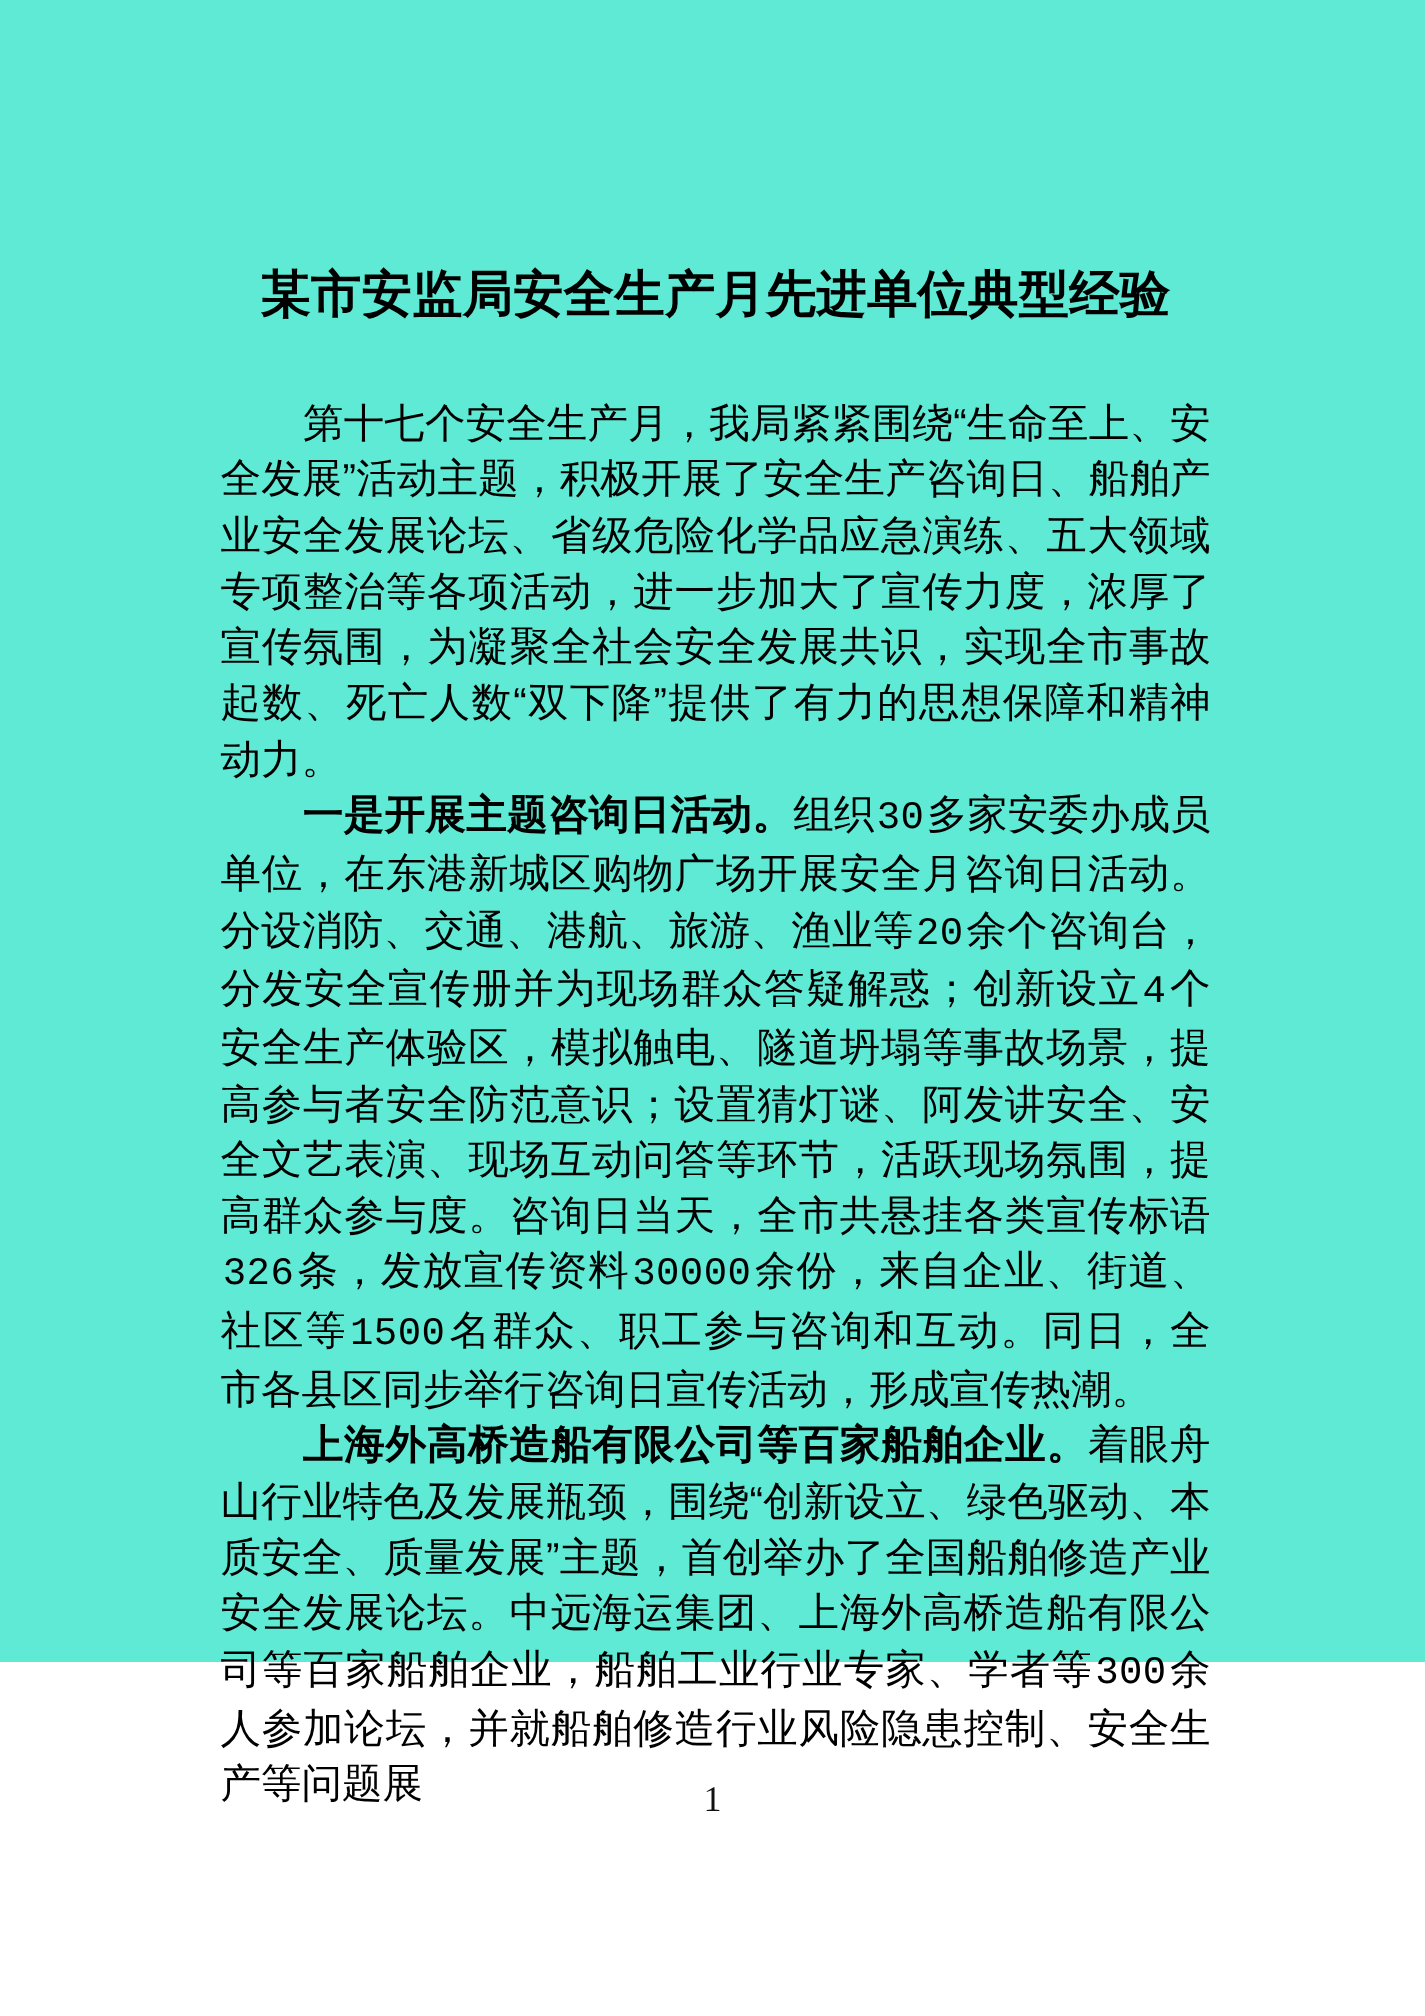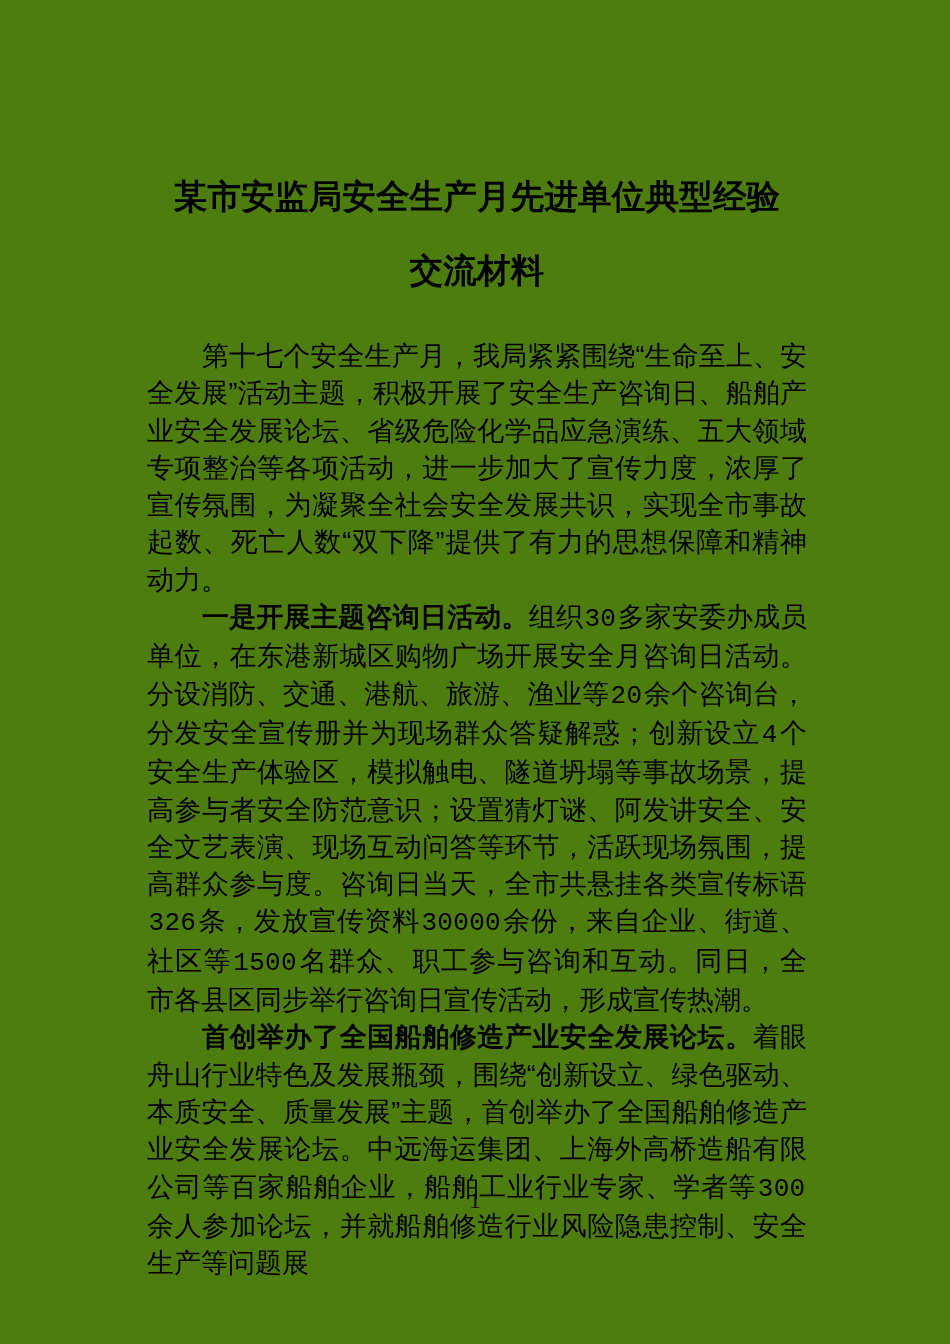--- a/index.html
+++ b/index.html
@@ -14,22 +14,22 @@
     font-family: "Liberation Sans", "DejaVu Sans", sans-serif;
     color: #000000;
     overflow: hidden;
   }
 
   .page {
     position: absolute;
     left: 0;
     top: 0;
     width: 950px;
-    height: 1344px;
-    background: #4d7c0f;
+    height: 1108px;
+    background: #5eead4;
   }
 
   .content {
     position: absolute;
     left: 147px;
     top: 160px;
     width: 660px;
   }
 
   
@@ -93,36 +93,35 @@
 </style>
 </head>
 <body>
 
 <div class="page">
 
   <div class="content">
 
     <h1 class="doc-title">
       <span class="title-line">某市安监局安全生产月先进单位典型经验</span>
-      <span class="title-line">交流材料</span>
     </h1>
 
     <div class="body-block">
 
       <p class="para">
         <span>第十七个安全生产月，我局紧紧围绕“生命至上、安全发展”活动主题，积极开展了安全生产咨询日、船舶产业安全发展论坛、省级危险化学品应急演练、五大领域专项整治等各项活动，进一步加大了宣传力度，浓厚了宣传氛围，为凝聚全社会安全发展共识，实现全市事故起数、死亡人数“双下降”提供了有力的思想保障和精神动力。</span>
       </p>
 
 
       <p class="para">
         <b class="lead">一是开展主题咨询日活动。</b><span>组织</span><span class="num">30</span><span>多家安委办成员单位，在东港新城区购物广场开展安全月咨询日活动。分设消防、交通、港航、旅游、渔业等</span><span class="num">20</span><span>余个咨询台，分发安全宣传册并为现场群众答疑解惑；创新设立</span><span class="num">4</span><span>个安全生产体验区，模拟触电、隧道坍塌等事故场景，提高参与者安全防范意识；设置猜灯谜、阿发讲安全、安全文艺表演、现场互动问答等环节，活跃现场氛围，提高群众参与度。咨询日当天，全市共悬挂各类宣传标语</span><span class="num">326</span><span>条，发放宣传资料</span><span class="num">30000</span><span>余份，来自企业、街道、社区等</span><span class="num">1500</span><span>名群众、职工参与咨询和互动。同日，全市各县区同步举行咨询日宣传活动，形成宣传热潮。</span>
       </p>
 
       <p class="para">
-        <b class="lead">首创举办了全国船舶修造产业安全发展论坛。</b><span>着眼舟山行业特色及发展瓶颈，围绕“创新设立、绿色驱动、本质安全、质量发展”主题，首创举办了全国船舶修造产业安全发展论坛。中远海运集团、上海外高桥造船有限公司等百家船舶企业，船舶工业行业专家、学者等</span><span class="num">300</span><span>余人参加论坛，并就船舶修造行业风险隐患控制、安全生产等问题展</span>
+        <b class="lead">上海外高桥造船有限公司等百家船舶企业。</b><span>着眼舟山行业特色及发展瓶颈，围绕“创新设立、绿色驱动、本质安全、质量发展”主题，首创举办了全国船舶修造产业安全发展论坛。中远海运集团、上海外高桥造船有限公司等百家船舶企业，船舶工业行业专家、学者等</span><span class="num">300</span><span>余人参加论坛，并就船舶修造行业风险隐患控制、安全生产等问题展</span>
       </p>
 
     </div>
   </div>
 
   <div class="page-number">1</div>
 
 </div>
 
 </body></html>

